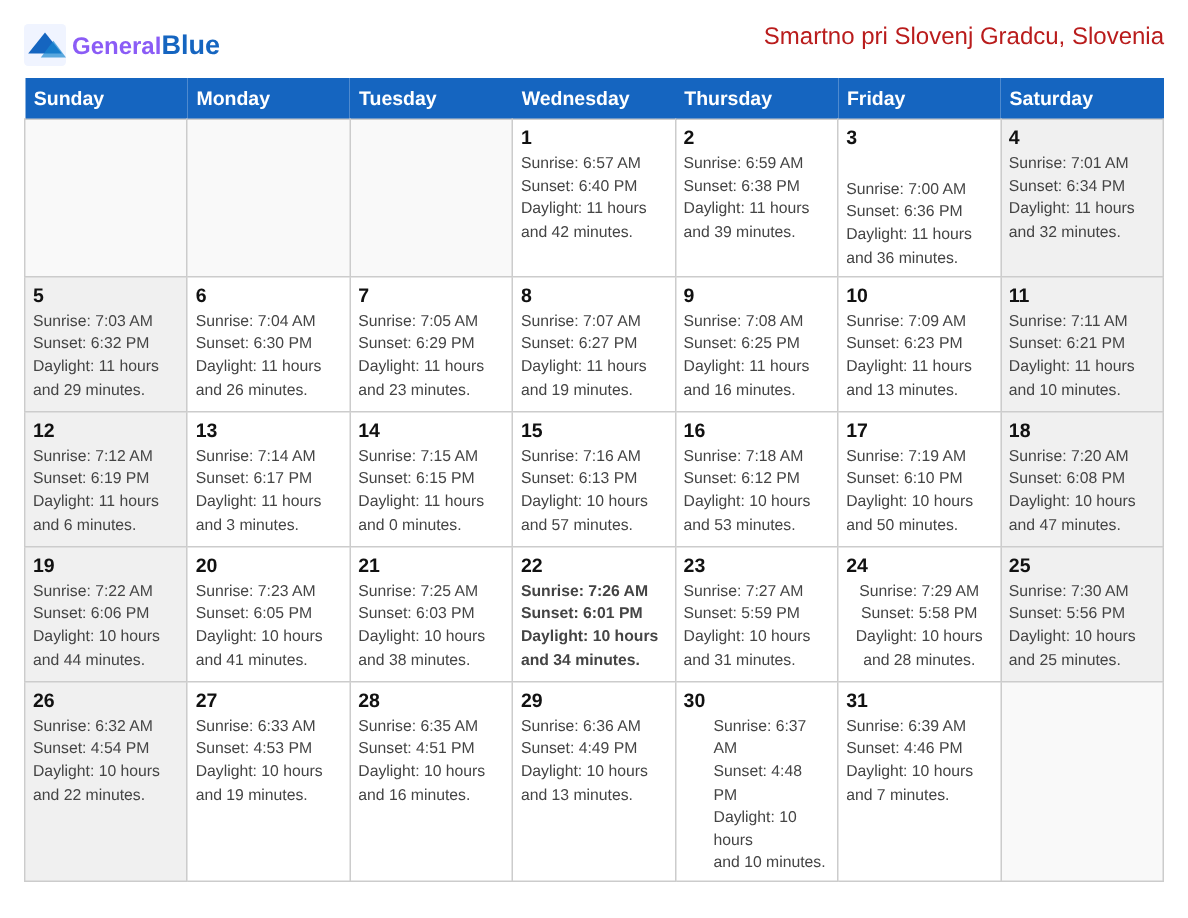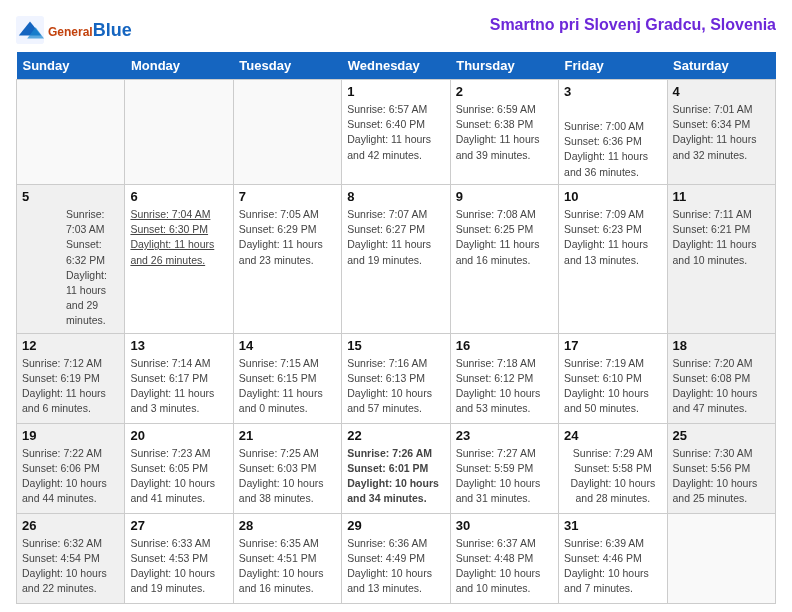--- a/index.html
+++ b/index.html
@@ -15,45 +15,45 @@
       justify-content: space-between;
       align-items: flex-start;
       margin-bottom: 8px;
     }
     .logo {
       display: flex;
       align-items: center;
       gap: 4px;
     }
     .logo-text-general {
-      font-size: 12px;
-      font-weight: bold;
-      color: #c2410c;
+      font-size: 16px;
+      font-weight: bold;
+      color: #8b5cf6;
     }
     .logo-text-blue {
       font-size: 18px;
       font-weight: bold;
       color: #1565c0;
     }
     .logo-icon {
       width: 28px;
       height: 28px;
     }
     .title-area {
       text-align: right;
     }
     .month-title {
       font-size: 32px;
       font-weight: bold;
       color: #222;
     }
     .location-title {
       font-size: 16px;
-      color: #6d28d9;
-      font-weight: bold;
+      color: #b91c1c;
+      font-weight: normal;
     }
     table {
       width: 100%;
       border-collapse: collapse;
       table-layout: fixed;
       padding-left: 16px;
     }
     th {
       background-color: #1565c0;
       color: #fff;
@@ -151,28 +151,28 @@
           <div class="day-number">4</div>
           <div class="day-detail" style="white-space: pre-line;">Sunrise: 7:01 AM
 Sunset: 6:34 PM
 Daylight: 11 hours
 and 32 minutes.</div>
         </td>
       </tr>
       <tr>
         <td class="weekend">
           <div class="day-number">5</div>
-          <div class="day-detail" style="white-space: pre-line; margin-left: 44px;">Sunrise: 7:03 AM
+          <div class="day-detail" style="white-space: pre-line;">Sunrise: 7:03 AM
 Sunset: 6:32 PM
 Daylight: 11 hours
 and 29 minutes.</div>
         </td>
         <td class="weekday">
           <div class="day-number">6</div>
-          <div class="day-detail" style="white-space: pre-line; text-decoration: underline;">Sunrise: 7:04 AM
+          <div class="day-detail" style="white-space: pre-line;">Sunrise: 7:04 AM
 Sunset: 6:30 PM
 Daylight: 11 hours
 and 26 minutes.</div>
         </td>
         <td class="weekday">
           <div class="day-number">7</div>
           <div class="day-detail" style="white-space: pre-line;">Sunrise: 7:05 AM
 Sunset: 6:29 PM
 Daylight: 11 hours
 and 23 minutes.</div>
@@ -332,21 +332,21 @@
         </td>
         <td class="weekday">
           <div class="day-number">29</div>
           <div class="day-detail" style="white-space: pre-line;">Sunrise: 6:36 AM
 Sunset: 4:49 PM
 Daylight: 10 hours
 and 13 minutes.</div>
         </td>
         <td class="weekday">
           <div class="day-number">30</div>
-          <div class="day-detail" style="white-space: pre-line;">Sunrise: 6:37 AM
+          <div class="day-detail" style="white-space: pre-line; margin-left: 20px;">Sunrise: 6:37 AM
 Sunset: 4:48 PM
 Daylight: 10 hours
 and 10 minutes.</div>
         </td>
         <td class="weekday">
           <div class="day-number">31</div>
           <div class="day-detail" style="white-space: pre-line;">Sunrise: 6:39 AM
 Sunset: 4:46 PM
 Daylight: 10 hours
 and 7 minutes.</div>

